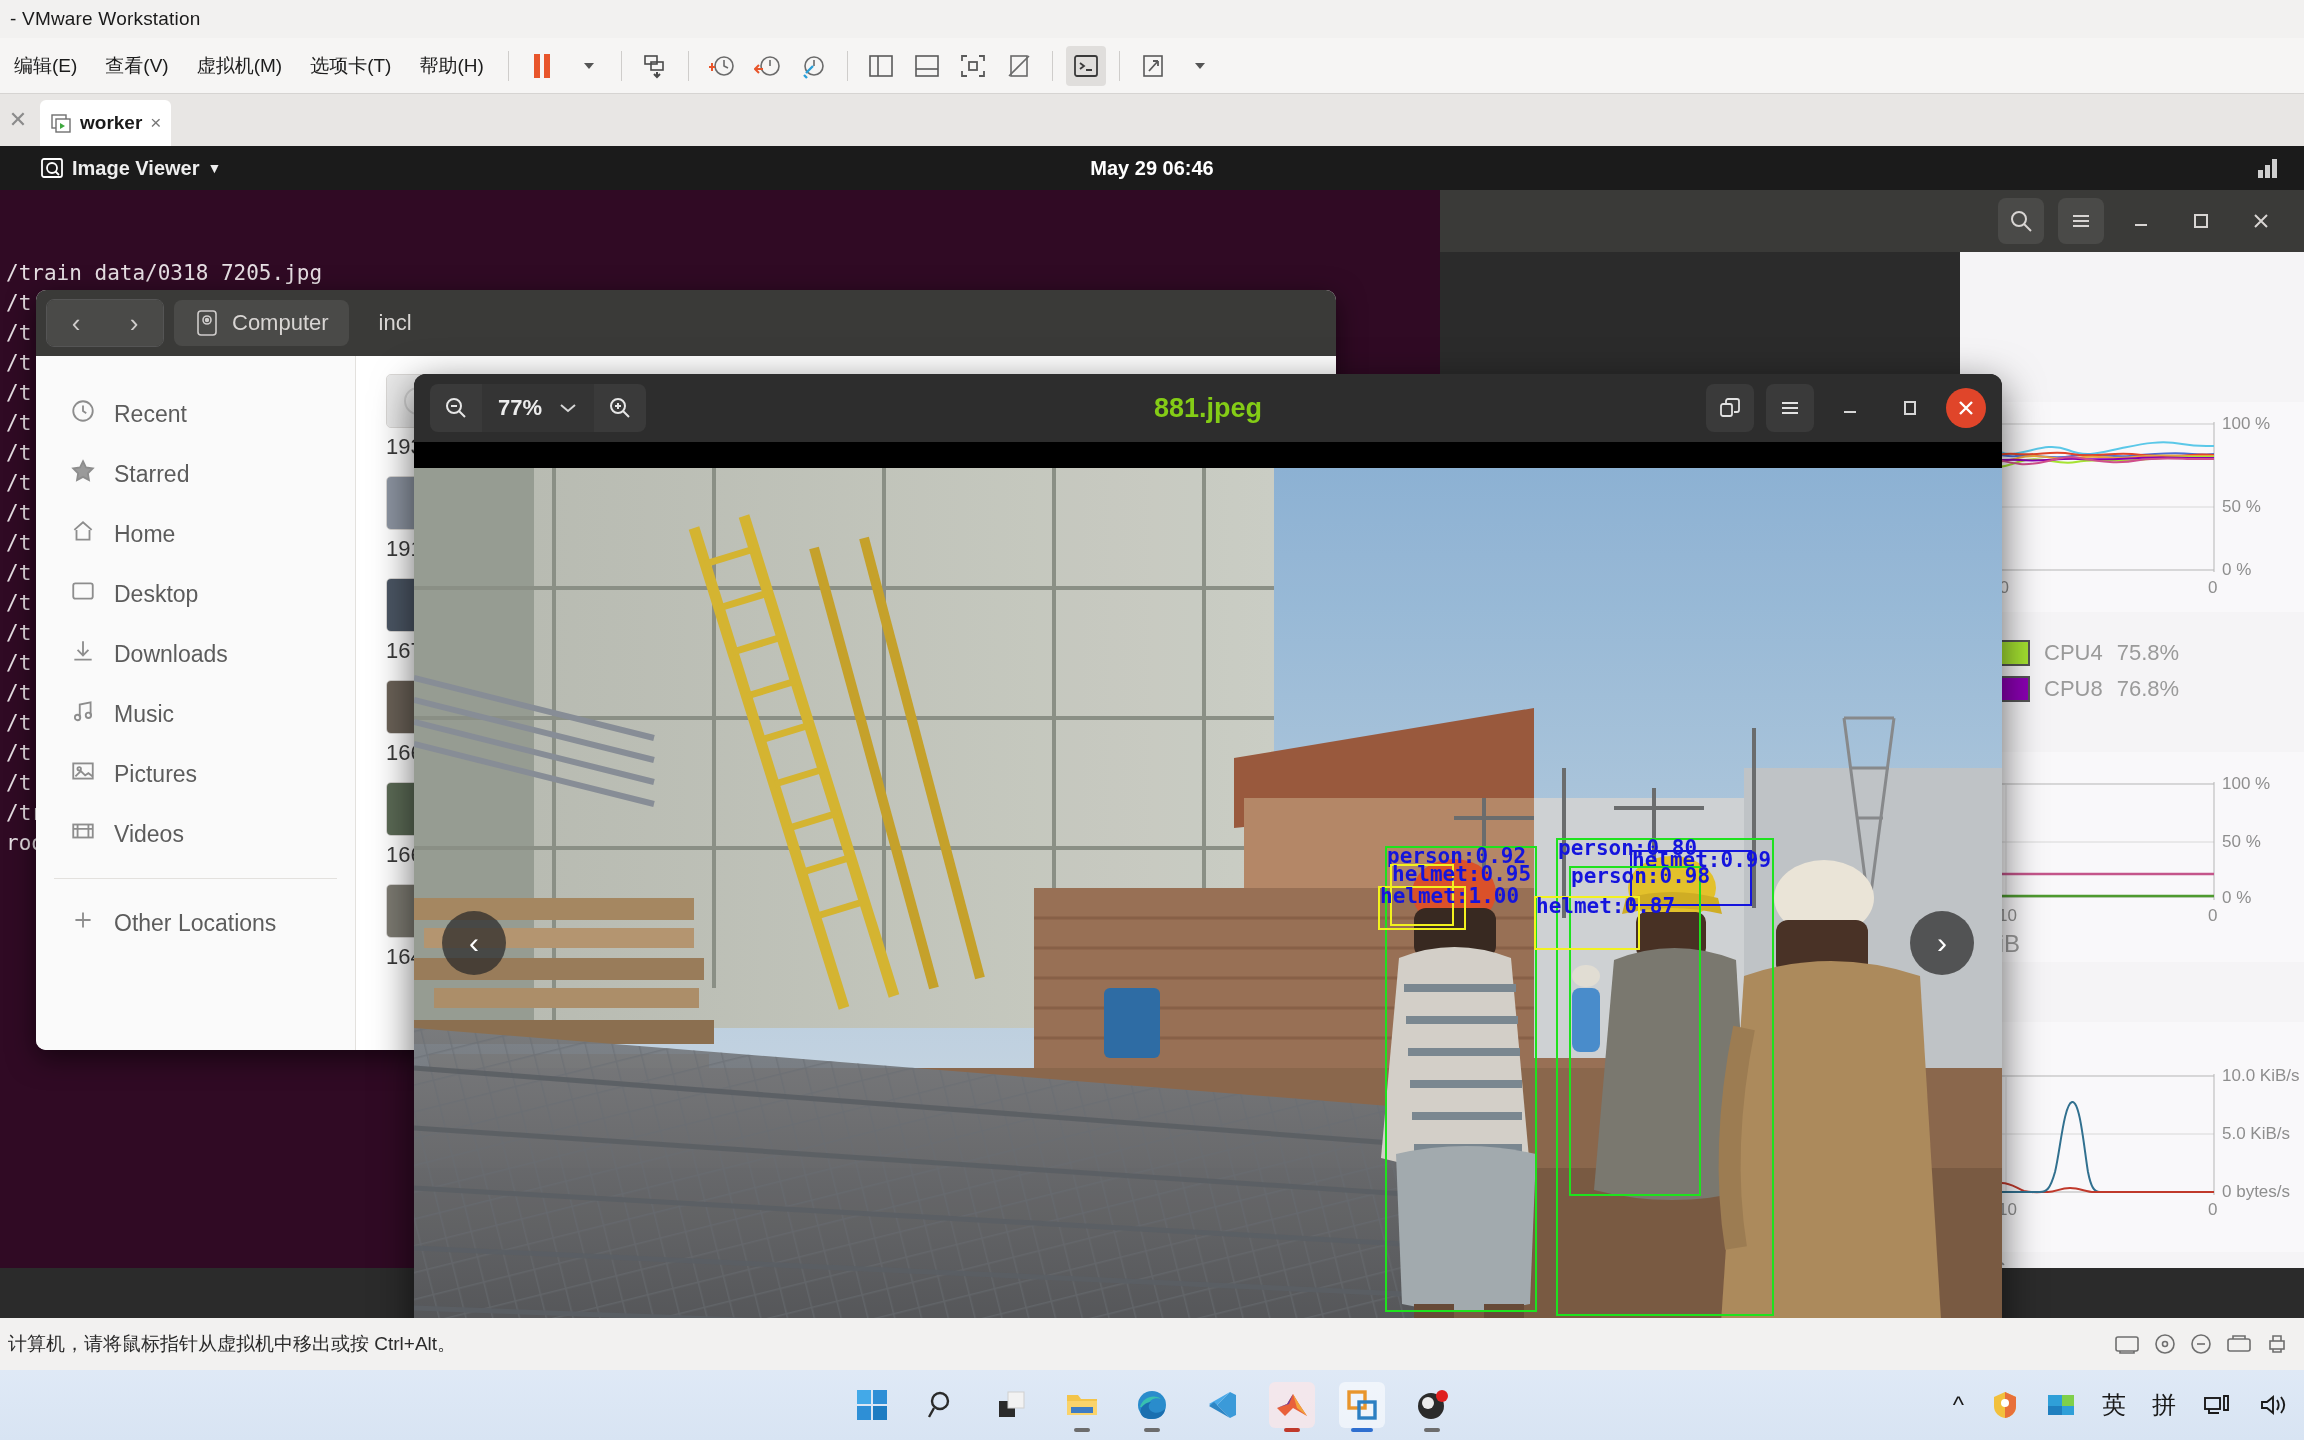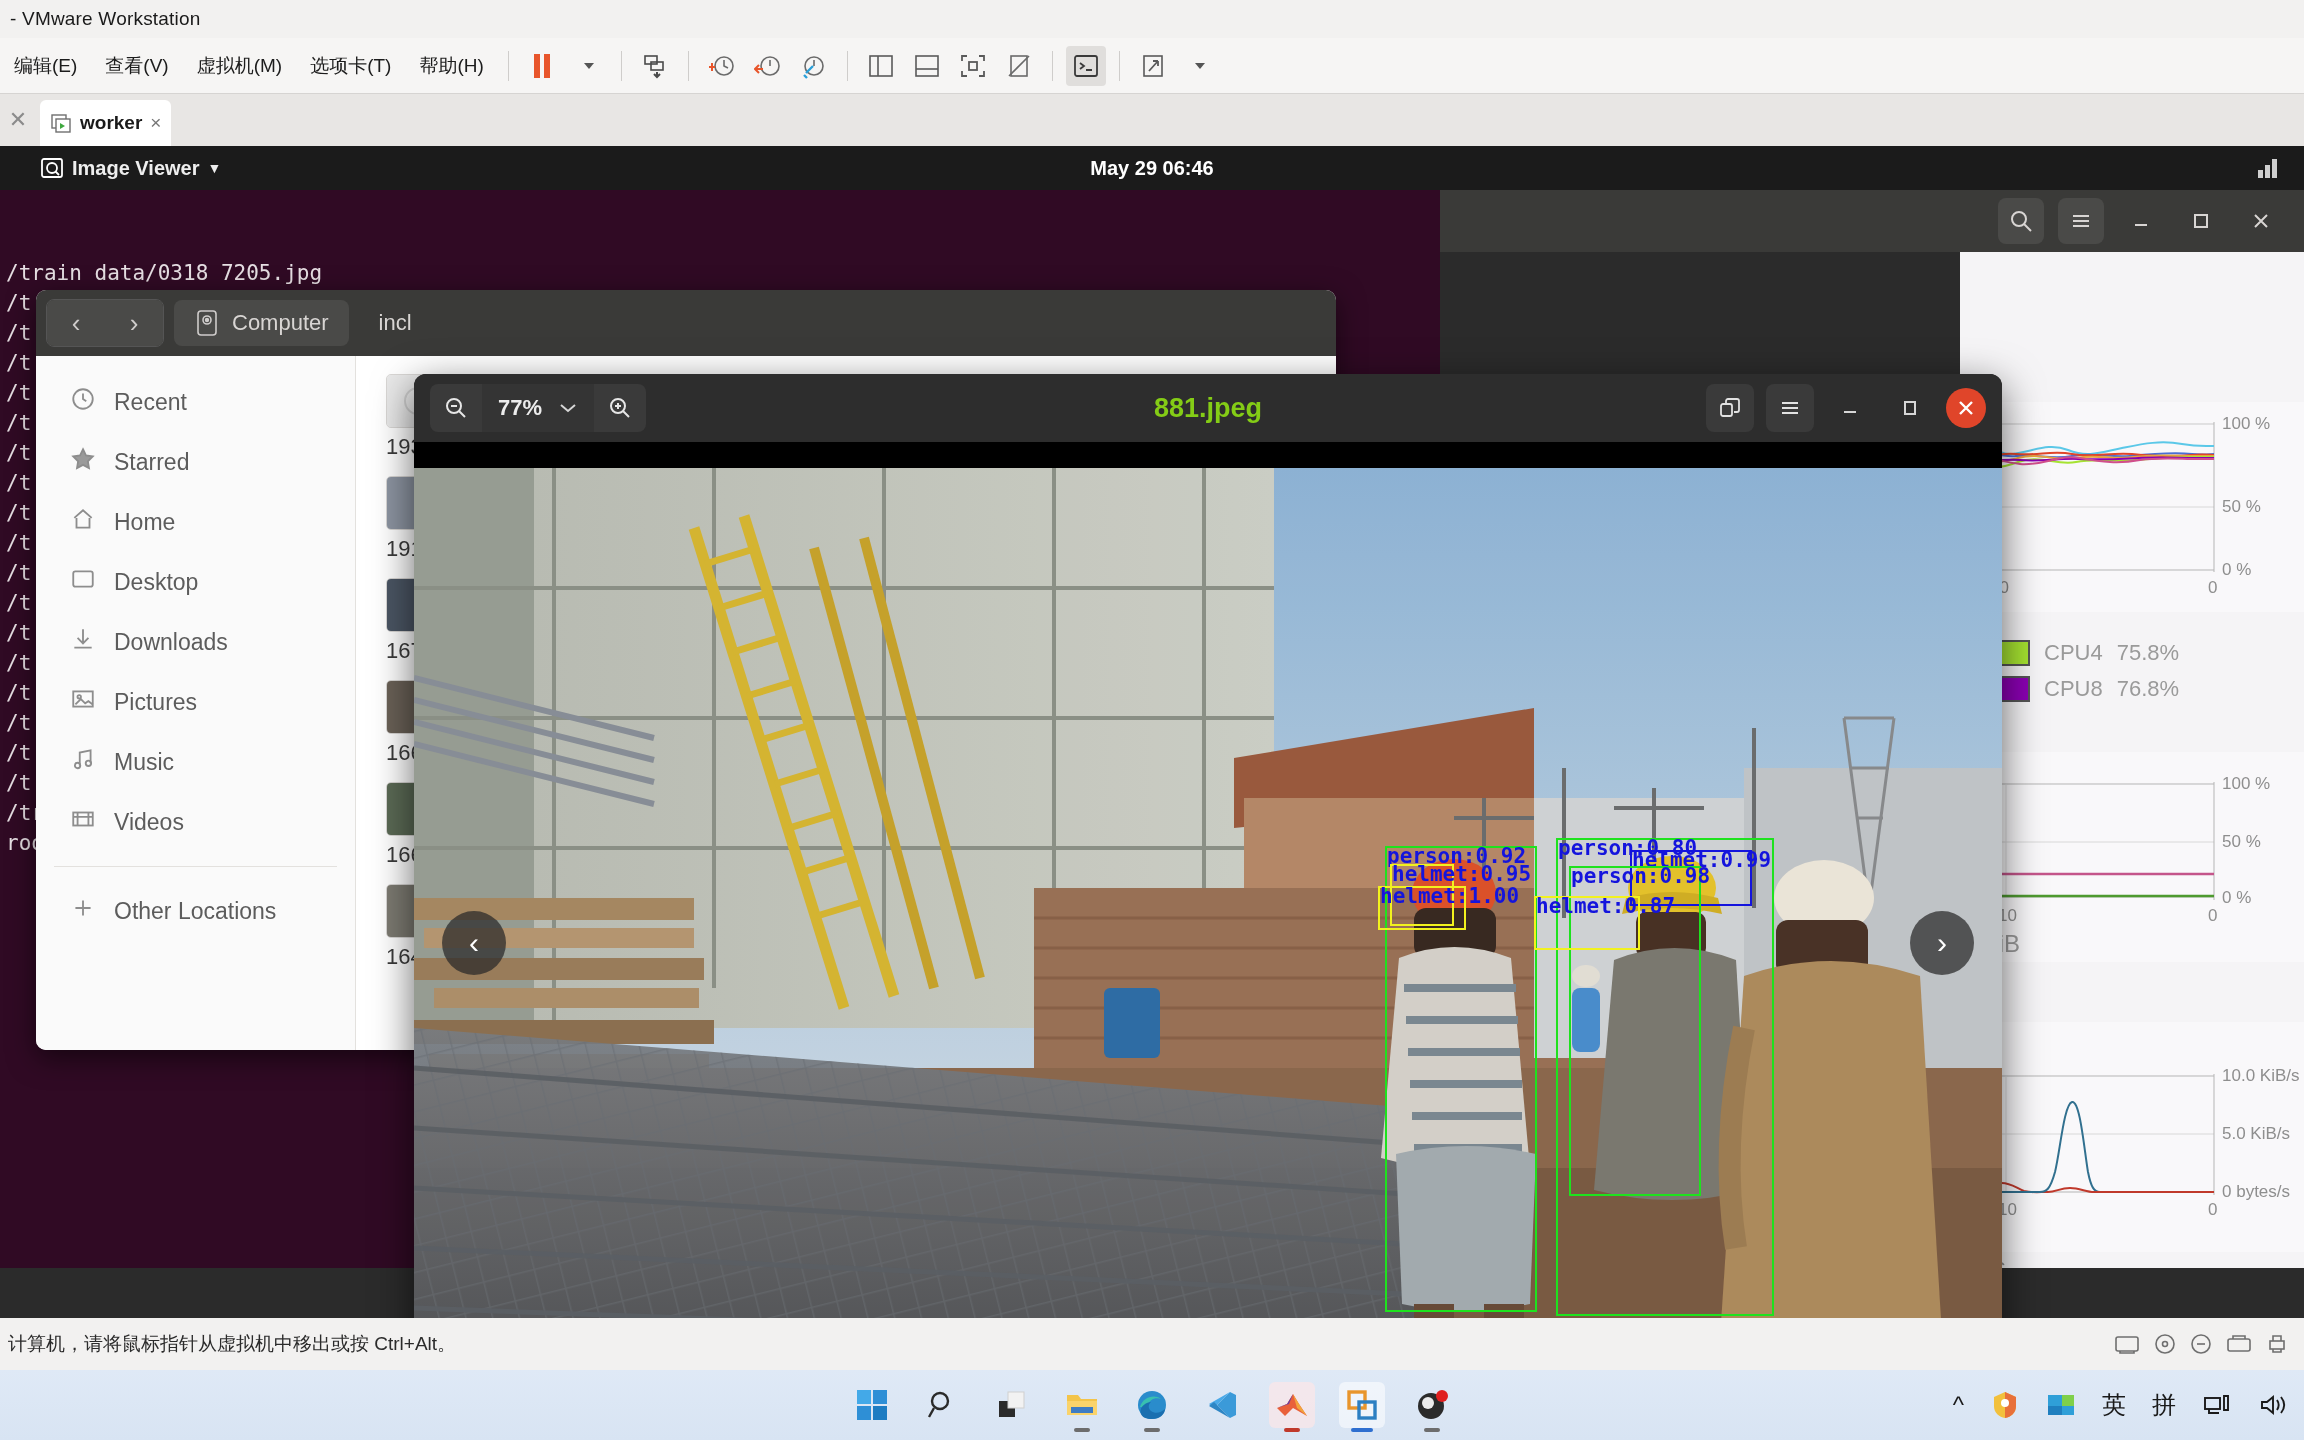--- a/index.html
+++ b/index.html
@@ -77,21 +77,21 @@
      background:#fff; border-radius:10px; overflow:hidden;
      box-shadow:0 8px 28px rgba(0,0,0,.55);}
   .nau-bar{ position:absolute;left:0;top:0;width:1300px;height:66px;
      background:#3a3a38; display:flex;align-items:center;padding:0 10px;gap:10px;}
   .navgrp{ display:flex; border:1px solid #555; border-radius:8px; overflow:hidden;}
   .navbtn{ width:58px;height:46px;background:#4a4a48;display:flex;
      align-items:center;justify-content:center;color:#cfcccb;font-size:26px;}
   .pathbtn{ height:46px;background:#4a4a48;border-radius:8px;display:flex;
      align-items:center;gap:12px;padding:0 20px;color:#d8d5d3;font-size:22px;}
   .nau-side{ position:absolute;left:0;top:66px;width:320px;height:694px;
-     background:#fafafa; border-right:1px solid #e3e1de; padding-top:16px;}
+     background:#fafafa; border-right:1px solid #e3e1de; padding-top:28px;}
   .side-item{ display:flex;align-items:center;gap:18px;height:60px;
      padding-left:34px; color:#5c5c5c; font-size:23px;}
   .side-sep{ height:1px;background:#e3e1de;margin:14px 18px;}
   .nau-list{ position:absolute;left:320px;top:66px;width:980px;height:694px;
      background:#fff; padding-top:10px;}
   .file-row{ display:flex;flex-direction:column;align-items:flex-start;
      padding:8px 0 8px 30px;}
   .thumb{ width:64px;height:54px;border:1px solid #d9d7d5;border-radius:5px;
      background:#ececec; overflow:hidden;}
   .fname{ font-size:22px;color:#3b3b3b;margin-top:6px;}
@@ -468,33 +468,33 @@
             <span>Desktop</span>
           </div>
           <div class="side-item">
             <span><svg width="26" height="26" viewBox="0 0 24 24" fill="none" stroke="#8d8d8d" stroke-width="1.7">
                 <path d="M12 3v12M7 11l5 5 5-5M4 20h16"></path>
               </svg></span>
             <span>Downloads</span>
           </div>
           <div class="side-item">
             <span><svg width="26" height="26" viewBox="0 0 24 24" fill="none" stroke="#8d8d8d" stroke-width="1.7">
+                <path d="M9 18V6l10-2v12"></path>
+                <circle cx="7" cy="18" r="2.5"></circle>
+                <circle cx="17" cy="16" r="2.5"></circle>
+              </svg></span>
+            <span>Music</span>
+          </div>
+          <div class="side-item">
+            <span><svg width="26" height="26" viewBox="0 0 24 24" fill="none" stroke="#8d8d8d" stroke-width="1.7">
                 <rect x="3" y="5" width="18" height="14"></rect>
                 <circle cx="8.5" cy="10" r="1.6"></circle>
                 <path d="M5 17l5-5 4 4 3-2 4 3"></path>
               </svg></span>
             <span>Pictures</span>
-          </div>
-          <div class="side-item">
-            <span><svg width="26" height="26" viewBox="0 0 24 24" fill="none" stroke="#8d8d8d" stroke-width="1.7">
-                <path d="M9 18V6l10-2v12"></path>
-                <circle cx="7" cy="18" r="2.5"></circle>
-                <circle cx="17" cy="16" r="2.5"></circle>
-              </svg></span>
-            <span>Music</span>
           </div>
           <div class="side-item">
             <span><svg width="26" height="26" viewBox="0 0 24 24" fill="none" stroke="#8d8d8d" stroke-width="1.7">
                 <rect x="3" y="6" width="18" height="12"></rect>
                 <path d="M3 10h18M7 6v12M17 6v12"></path>
               </svg></span>
             <span>Videos</span>
           </div>
           <div class="side-sep"></div>
           <div class="side-item">

